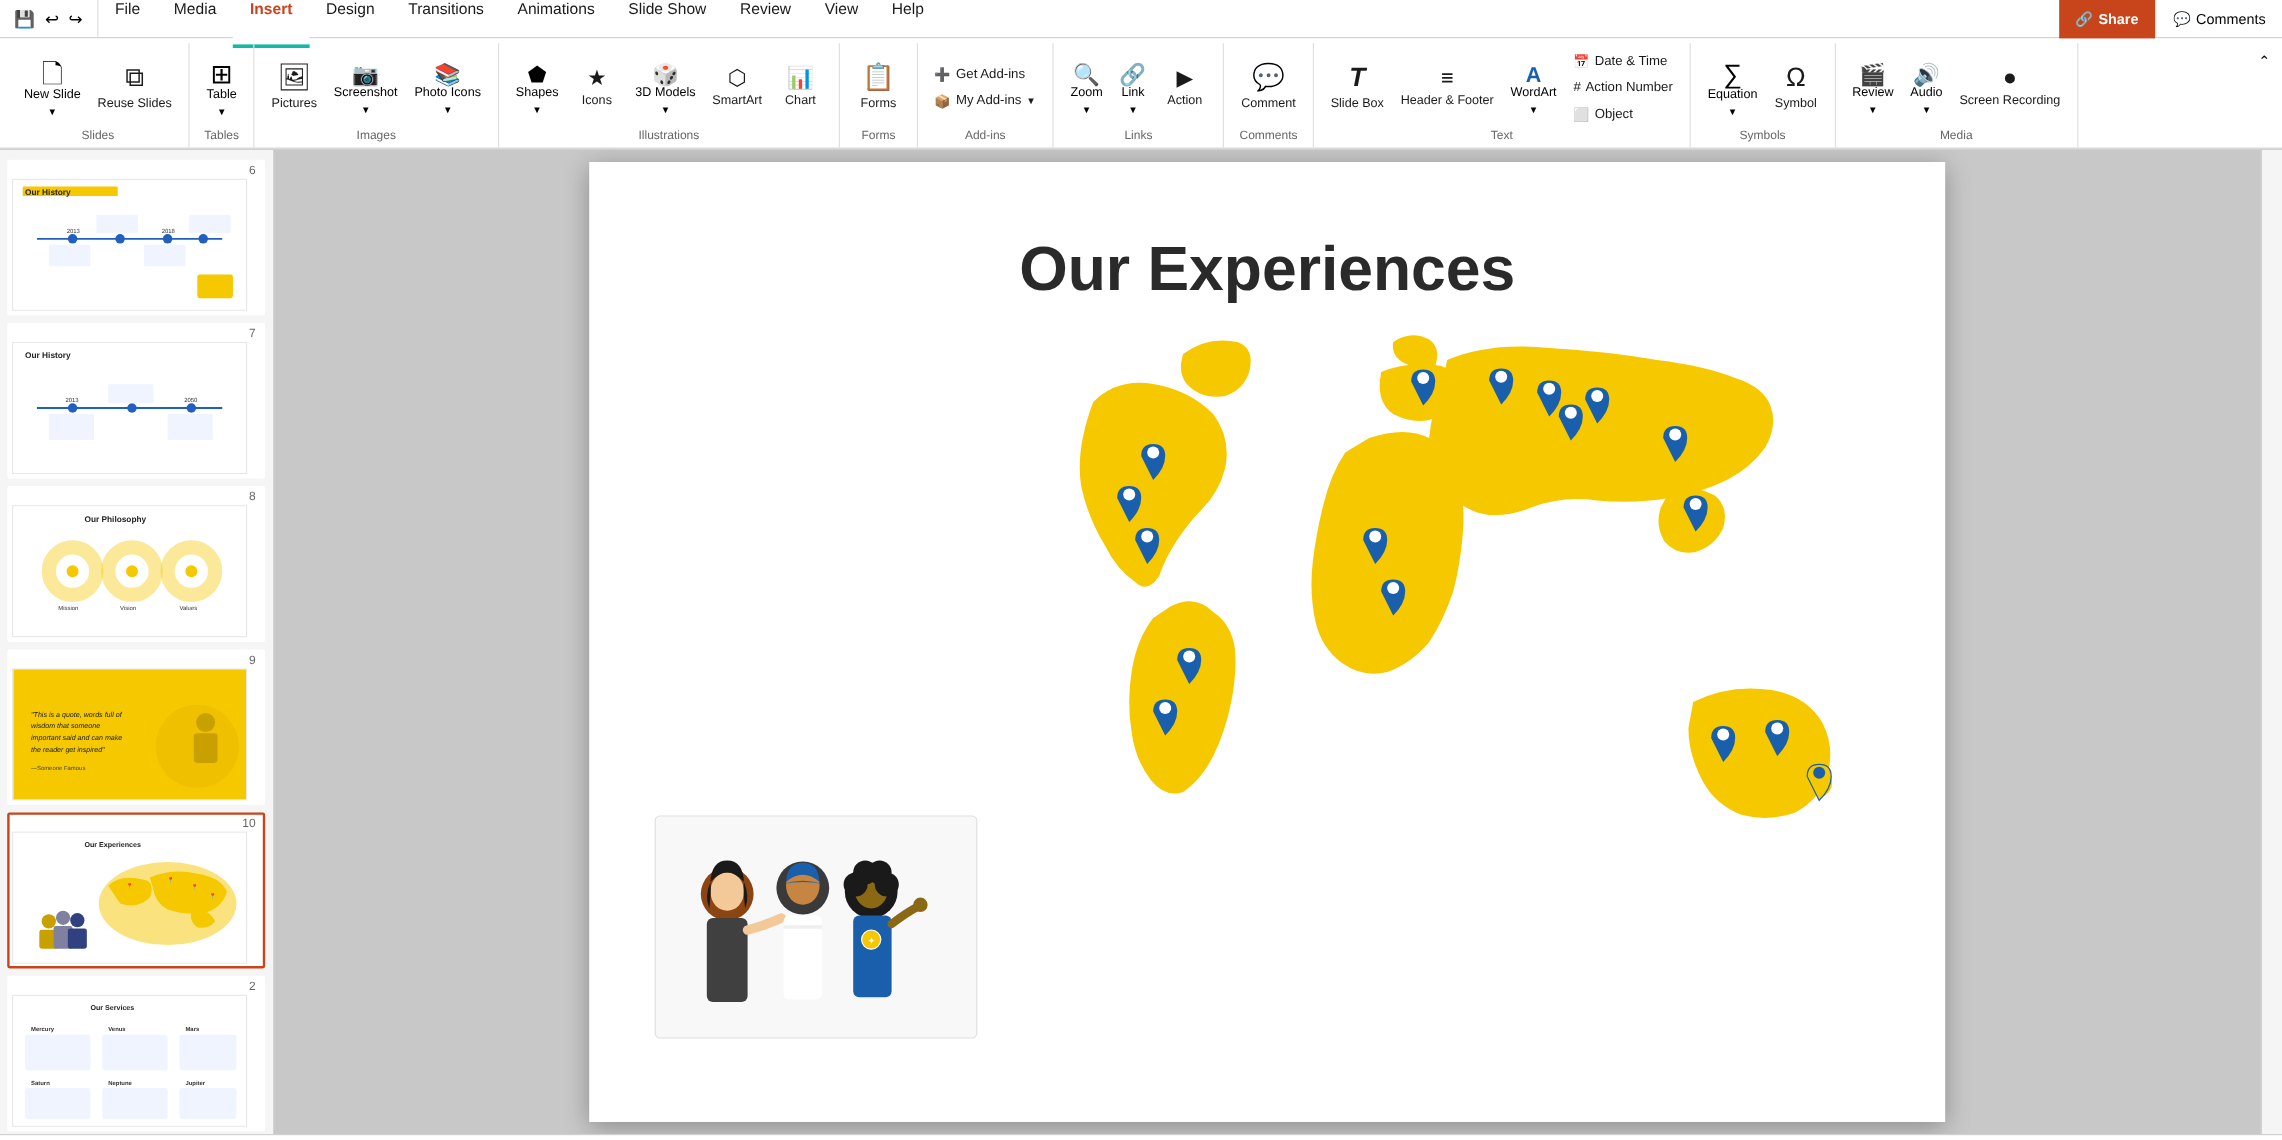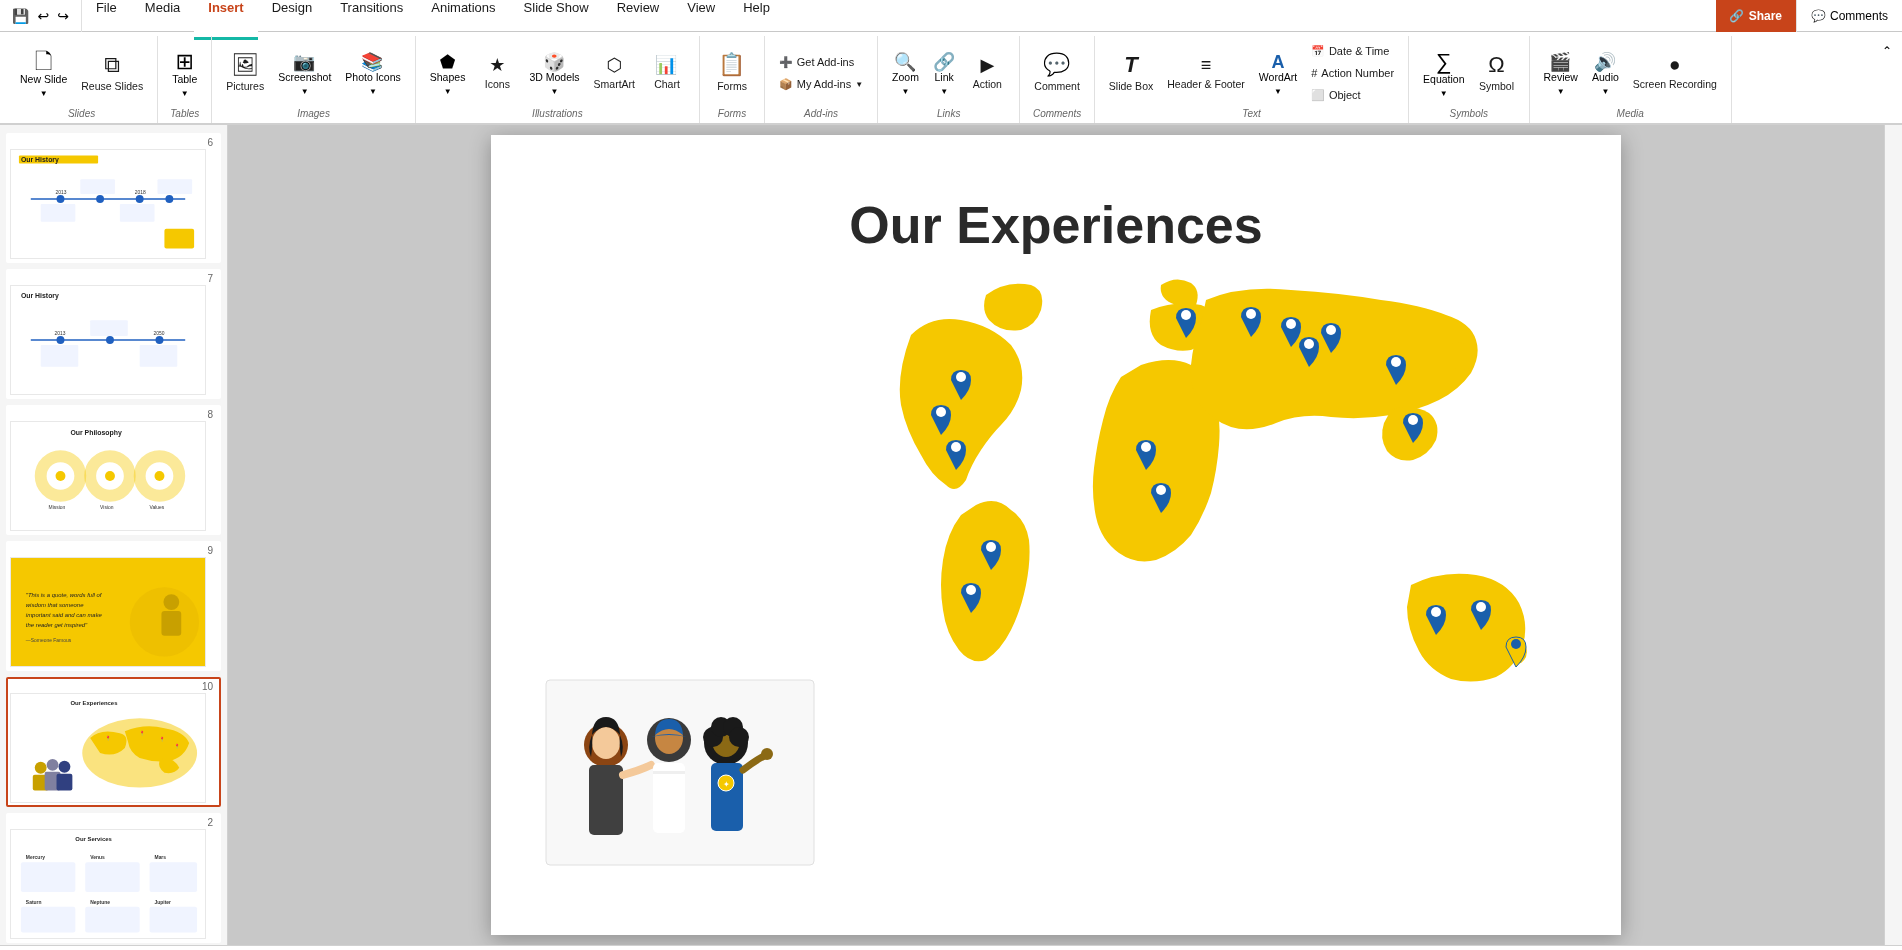--- a/index.html
+++ b/index.html
@@ -28,21 +28,20 @@
     }
     .toolbar-group {
       display: flex; flex-direction: column; align-items: center;
       padding: 0 8px; border-right: 1px solid #e0e0e0;
       min-width: 50px;
     }
     .toolbar-group:last-child { border-right: none; }
     .toolbar-group-label {
       font-size: 10px; color: #666; margin-top: auto; padding: 2px 0 4px 0;
       white-space: nowrap;
-      font-style: italic;
     }
     .toolbar-items { display: flex; align-items: center; gap: 2px; flex: 1; padding-top: 4px; }
     .toolbar-btn {
       display: flex; flex-direction: column; align-items: center; justify-content: center;
       padding: 4px 6px; cursor: pointer; border-radius: 3px;
       font-size: 10px; color: #1a1a1a; min-width: 48px; min-height: 58px;
       text-align: center; gap: 4px;
     }
     .toolbar-btn-icon { font-size: 22px; line-height: 1; }
     .toolbar-btn-label { font-size: 10.5px; white-space: nowrap; line-height: 1.2; }

